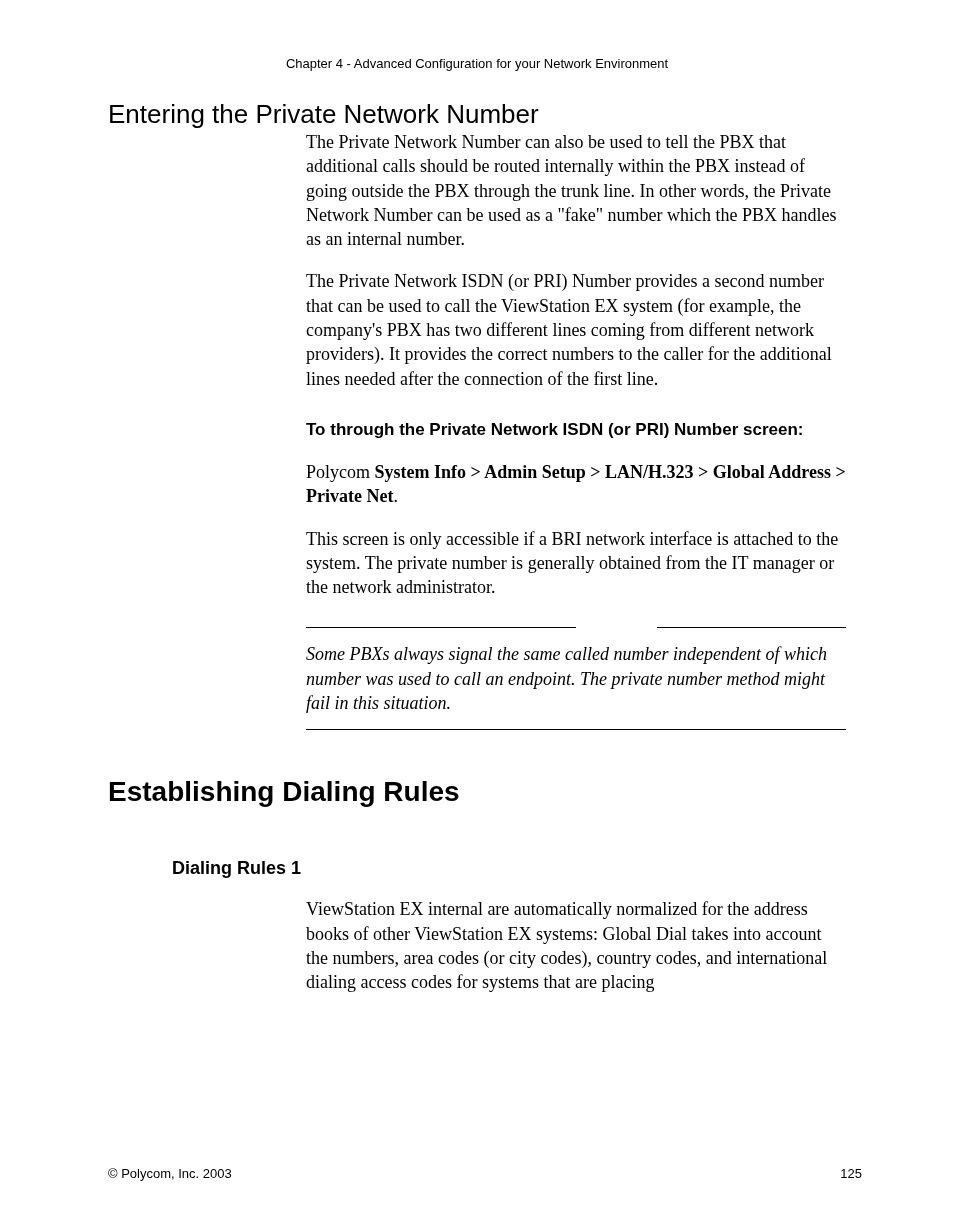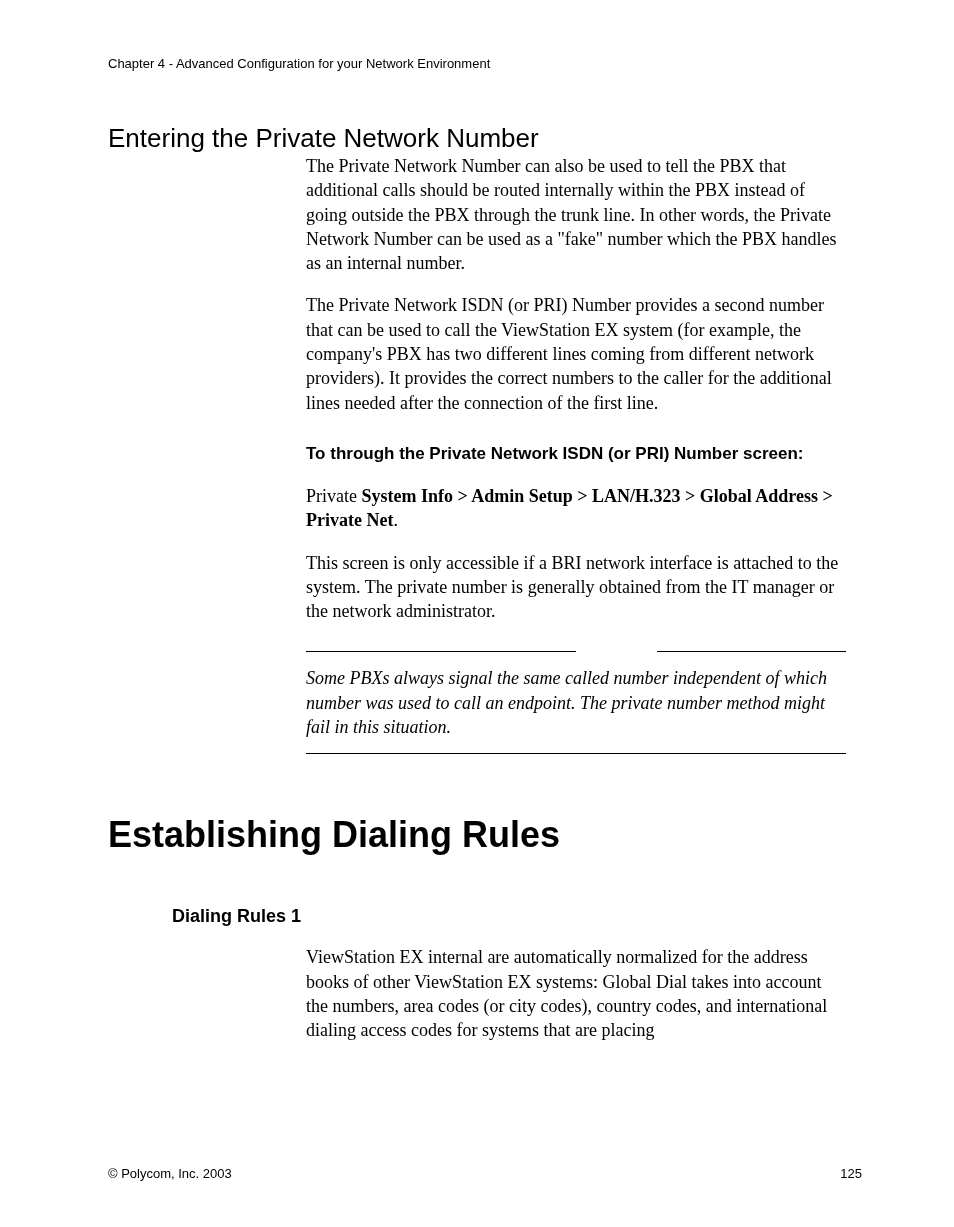--- a/index.html
+++ b/index.html
@@ -14,35 +14,35 @@
     font-family: Georgia, 'Times New Roman', serif;
     color: #000;
     position: relative;
   }
   .page {
     padding: 56px 108px 0 108px;
   }
   .chapter-header {
     font-family: Arial, Helvetica, sans-serif;
     font-size: 13px;
-    text-align: left;
-    margin-bottom: 52px;
+    text-align: center;
+    margin-bottom: 28px;
     color: #000;
   }
   .h1 {
     font-family: Arial, Helvetica, sans-serif;
     font-weight: normal;
     font-size: 26px;
     margin-top: 8px;
   }
   .h2 {
     font-family: Arial, Helvetica, sans-serif;
     font-weight: bold;
-    font-size: 36px;
-    margin-top: 60px;
+    font-size: 28px;
+    margin-top: 46px;
     margin-bottom: 50px;
   }
   .h3 {
     font-family: Arial, Helvetica, sans-serif;
     font-weight: bold;
     font-size: 18px;
     margin-left: 64px;
     margin-bottom: 18px;
   }
   .body-text {
@@ -109,21 +109,21 @@
 
   <div class="h1">Entering the Private Network Number</div>
 
   <div class="body-text">
     <div class="para">The Private Network Number can also be used to tell the PBX that additional calls should be routed internally within the PBX instead of going outside the PBX through the trunk line. In other words, the Private Network Number can be used as a "fake" number which the PBX handles as an internal number.</div>
     <div class="para">The Private Network ISDN (or PRI) Number provides a second number that can be used to call the ViewStation EX system (for example, the company's PBX has two different lines coming from different network providers). It provides the correct numbers to the caller for the additional lines needed after the connection of the first line.</div>
 
     <div class="subheading">To through the Private Network ISDN (or PRI) Number screen:</div>
 
     <div class="para">
-      <span>Private </span><span class="bold">System Info &gt; Admin Setup &gt; LAN/H.323 &gt; Global Address &gt; Private Net</span><span>.</span>
+      <span>Polycom </span><span class="bold">System Info &gt; Admin Setup &gt; LAN/H.323 &gt; Global Address &gt; Private Net</span><span>.</span>
     </div>
 
     <div class="para">This screen is only accessible if a BRI network interface is attached to the system. The private number is generally obtained from the IT manager or the network administrator.</div>
 
     <div class="note-block">
       <div class="note-top-rule">
         <div class="seg-left"></div>
         <div class="seg-right"></div>
       </div>
       <div class="note-text">Some PBXs always signal the same called number independent of which number was used to call an endpoint. The private number method might fail in this situation.</div>

